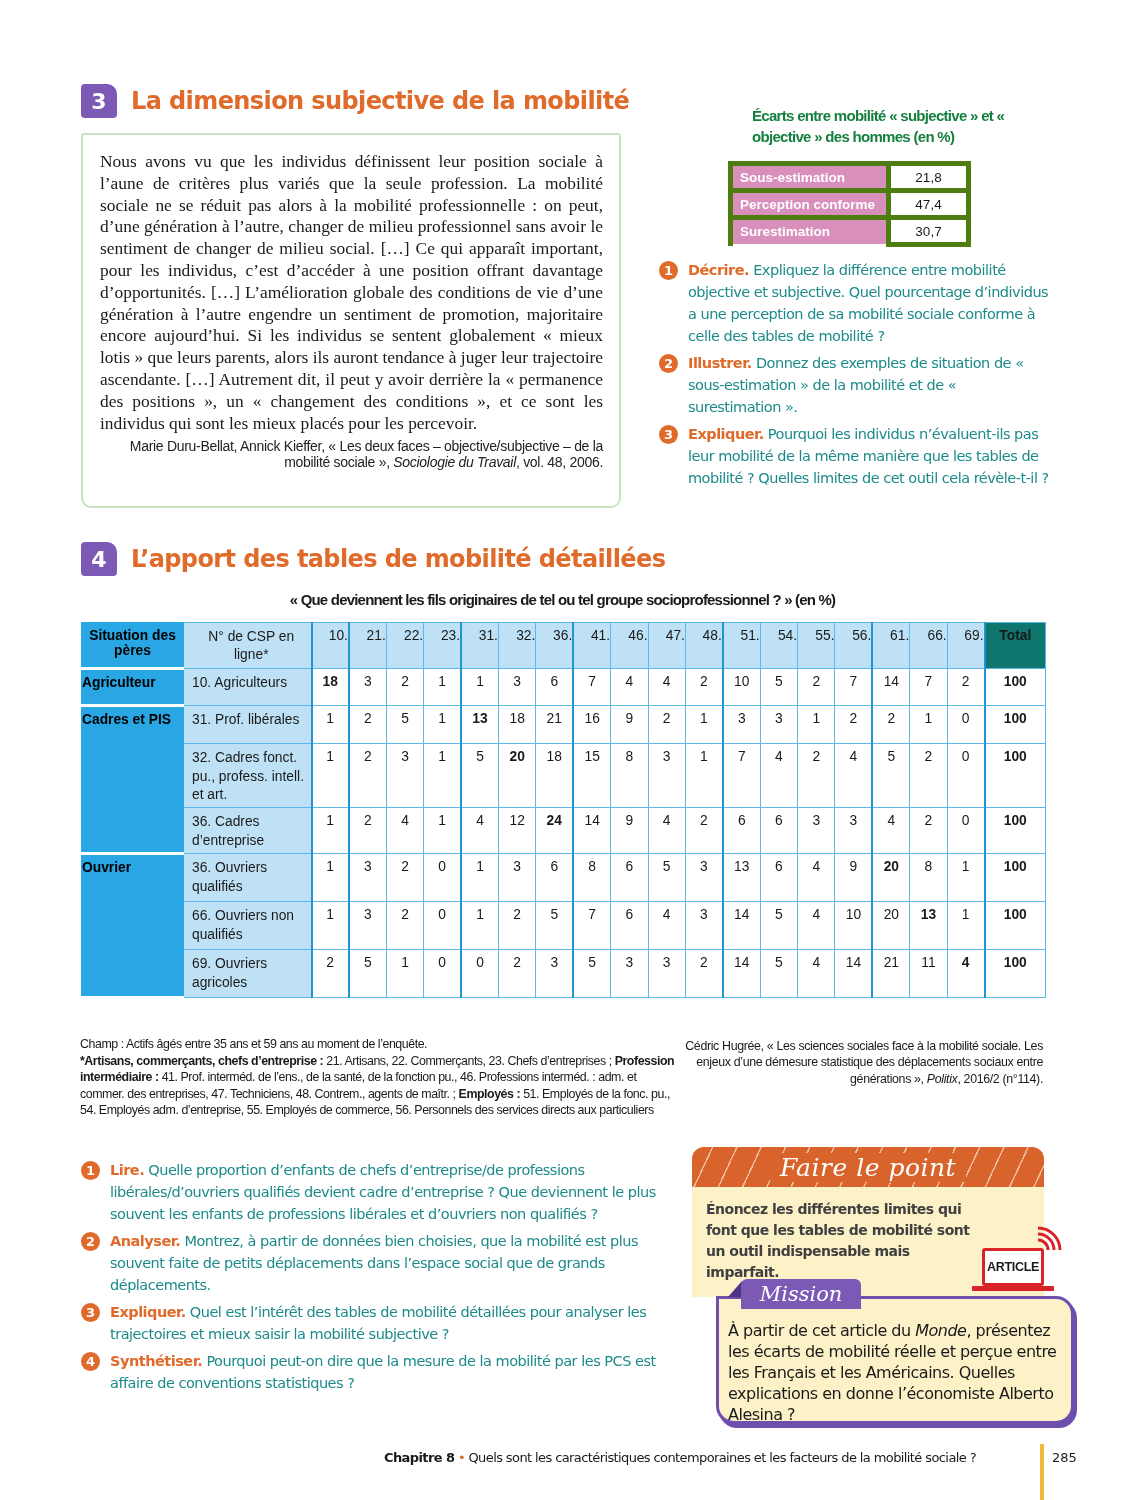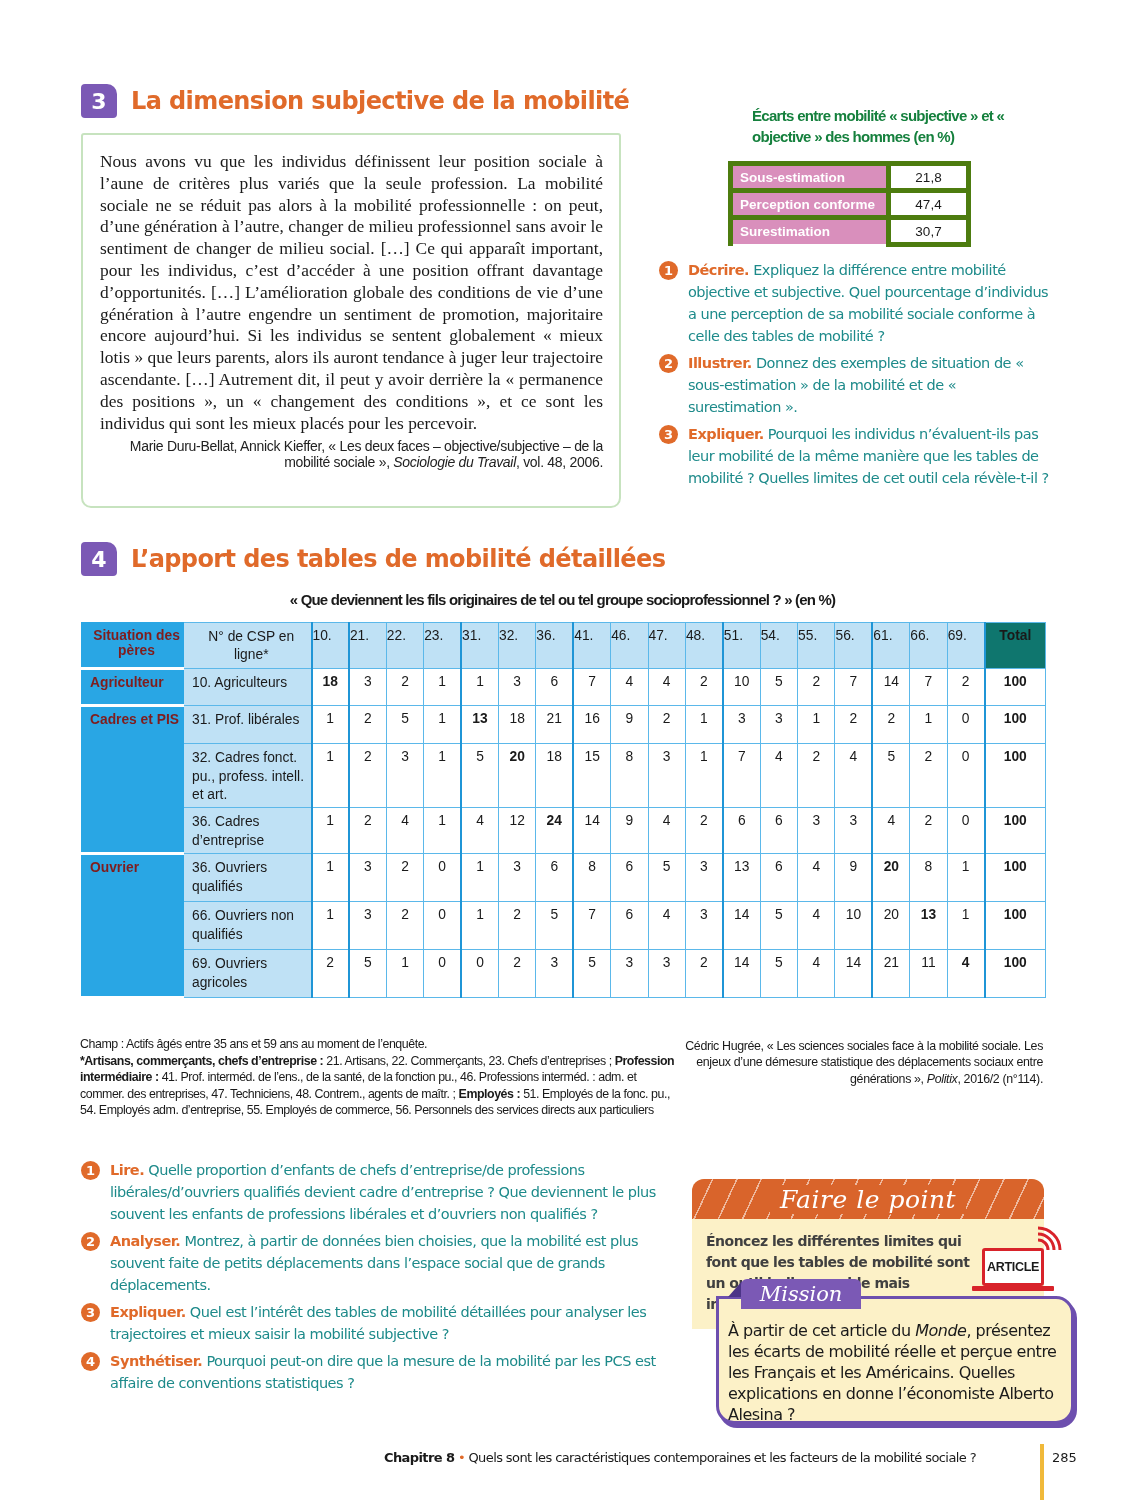--- a/index.html
+++ b/index.html
@@ -26,37 +26,37 @@
   .q-item { display: flex; align-items: flex-start; margin-bottom: 5px; }
   .q-num { flex: 0 0 auto; width: 19px; height: 19px; border-radius: 50%; background: #e06a2a; color: #fff; font-weight: bold; font-size: 13px; display: flex; align-items: center; justify-content: center; margin-top: 2px; margin-right: 10px; font-family: "DejaVu Sans", sans-serif; }
   .q-body { font-family: "DejaVu Sans", sans-serif; font-size: 14.5px; line-height: 22px; color: #1d8a8a; letter-spacing: -0.5px; }
   .q-verb { color: #e06a2a; font-weight: bold; }
 
   .table-caption { position: absolute; left: 80px; top: 591px; width: 965px; text-align: center; font-weight: bold; font-size: 15px; letter-spacing: -0.8px; color: #1a1a1a; }
 
   .mob-table { position: absolute; left: 81px; top: 622px; width: 964px; border-collapse: collapse; table-layout: fixed; }
   .mob-table td, .mob-table th { font-size: 13.8px; border: 1px solid #5bb8ea; vertical-align: top; padding-top: 5px; }
   .mob-table .dest { background: #29a6e4; color: #fff; font-weight: bold; text-align: center; height: 26px; padding-top: 5px; border-color: #29a6e4; }
-  .mob-table .grp { background: #29a6e4; color: #7f1d1d; font-weight: bold; padding-left: 8px; border-color: #29a6e4; border-bottom: 3px solid #fff; }
+  .mob-table .grp { background: #29a6e4; color: #000000; font-weight: bold; border-color: #29a6e4; border-bottom: 3px solid #fff; }
   .mob-table .grp.cont { border-top: none; border-bottom: 3px solid #fff; }
   .mob-table .grp.mid { border-bottom: none; }
   .mob-table .csp { background: #bfe1f5; padding-left: 8px; line-height: 18.5px; font-weight: normal; }
-  .mob-table .head-cell { background: #bfe1f5; text-align: left; font-weight: normal; }
+  .mob-table .head-cell { background: #bfe1f5; text-align: right; font-weight: normal; }
   .mob-table .num { text-align: center; background: #fff; }
   .mob-table .bold { font-weight: bold; }
   .mob-table .total { font-weight: bold; text-align: center; background: #fff; }
   .mob-table .head-total { background: #0f766e; text-align: center; font-weight: bold; }
   .mob-table .thick-l { border-left: 2px solid #1f95d6; }
 
   .notes { position: absolute; left: 80px; top: 1036px; width: 600px; font-size: 12.4px; line-height: 16.6px; letter-spacing: -0.45px; color: #1a1a1a; }
   .notes b { font-weight: bold; }
   .source2 { position: absolute; left: 680px; top: 1038px; width: 363px; text-align: right; font-size: 12.4px; line-height: 16.4px; letter-spacing: -0.35px; color: #1a1a1a; }
   .source2 i { font-style: italic; }
 
-  .fairepoint { position: absolute; left: 692px; top: 1147px; width: 352px; height: 150px; background: #fcf1c7; border-radius: 12px 12px 0 0; margin-top: 32px; }
+  .fairepoint { position: absolute; left: 692px; top: 1147px; width: 352px; height: 150px; background: #fcf1c7; border-radius: 12px 12px 0 0; }
   .fp-head { height: 40px; border-radius: 12px 12px 0 0; background: #d9642b;
     background-image: repeating-linear-gradient(115deg, transparent 0 18px, rgba(255,255,255,0.55) 18px 19.5px, transparent 19.5px 22px);
     display: flex; align-items: center; justify-content: center; }
   .fp-title { background: #d9642b; padding: 0 10px; color: #fff; font-family: "DejaVu Serif", serif; font-style: italic; font-size: 25px; letter-spacing: 0.5px; }
   .fp-text { padding: 12px 14px 0 14px; font-family: "DejaVu Sans", sans-serif; font-weight: bold; font-size: 14px; line-height: 21px; letter-spacing: -0.5px; color: #404040; width: 300px; }
 
   .article-icon { position: absolute; left: 982px; top: 1248px; width: 62px; height: 38px; border: 3px solid #d8232a; background: #fff; border-radius: 3px; display: flex; align-items: center; justify-content: center; font-weight: bold; font-size: 12.5px; color: #1a1a1a; letter-spacing: -0.3px; }
   .article-base { position: absolute; left: 972px; top: 1286px; width: 82px; height: 5px; background: #d8232a; border-radius: 1px; }
   .article-waves { position: absolute; left: 1036px; top: 1226px; width: 26px; height: 26px; }
 

